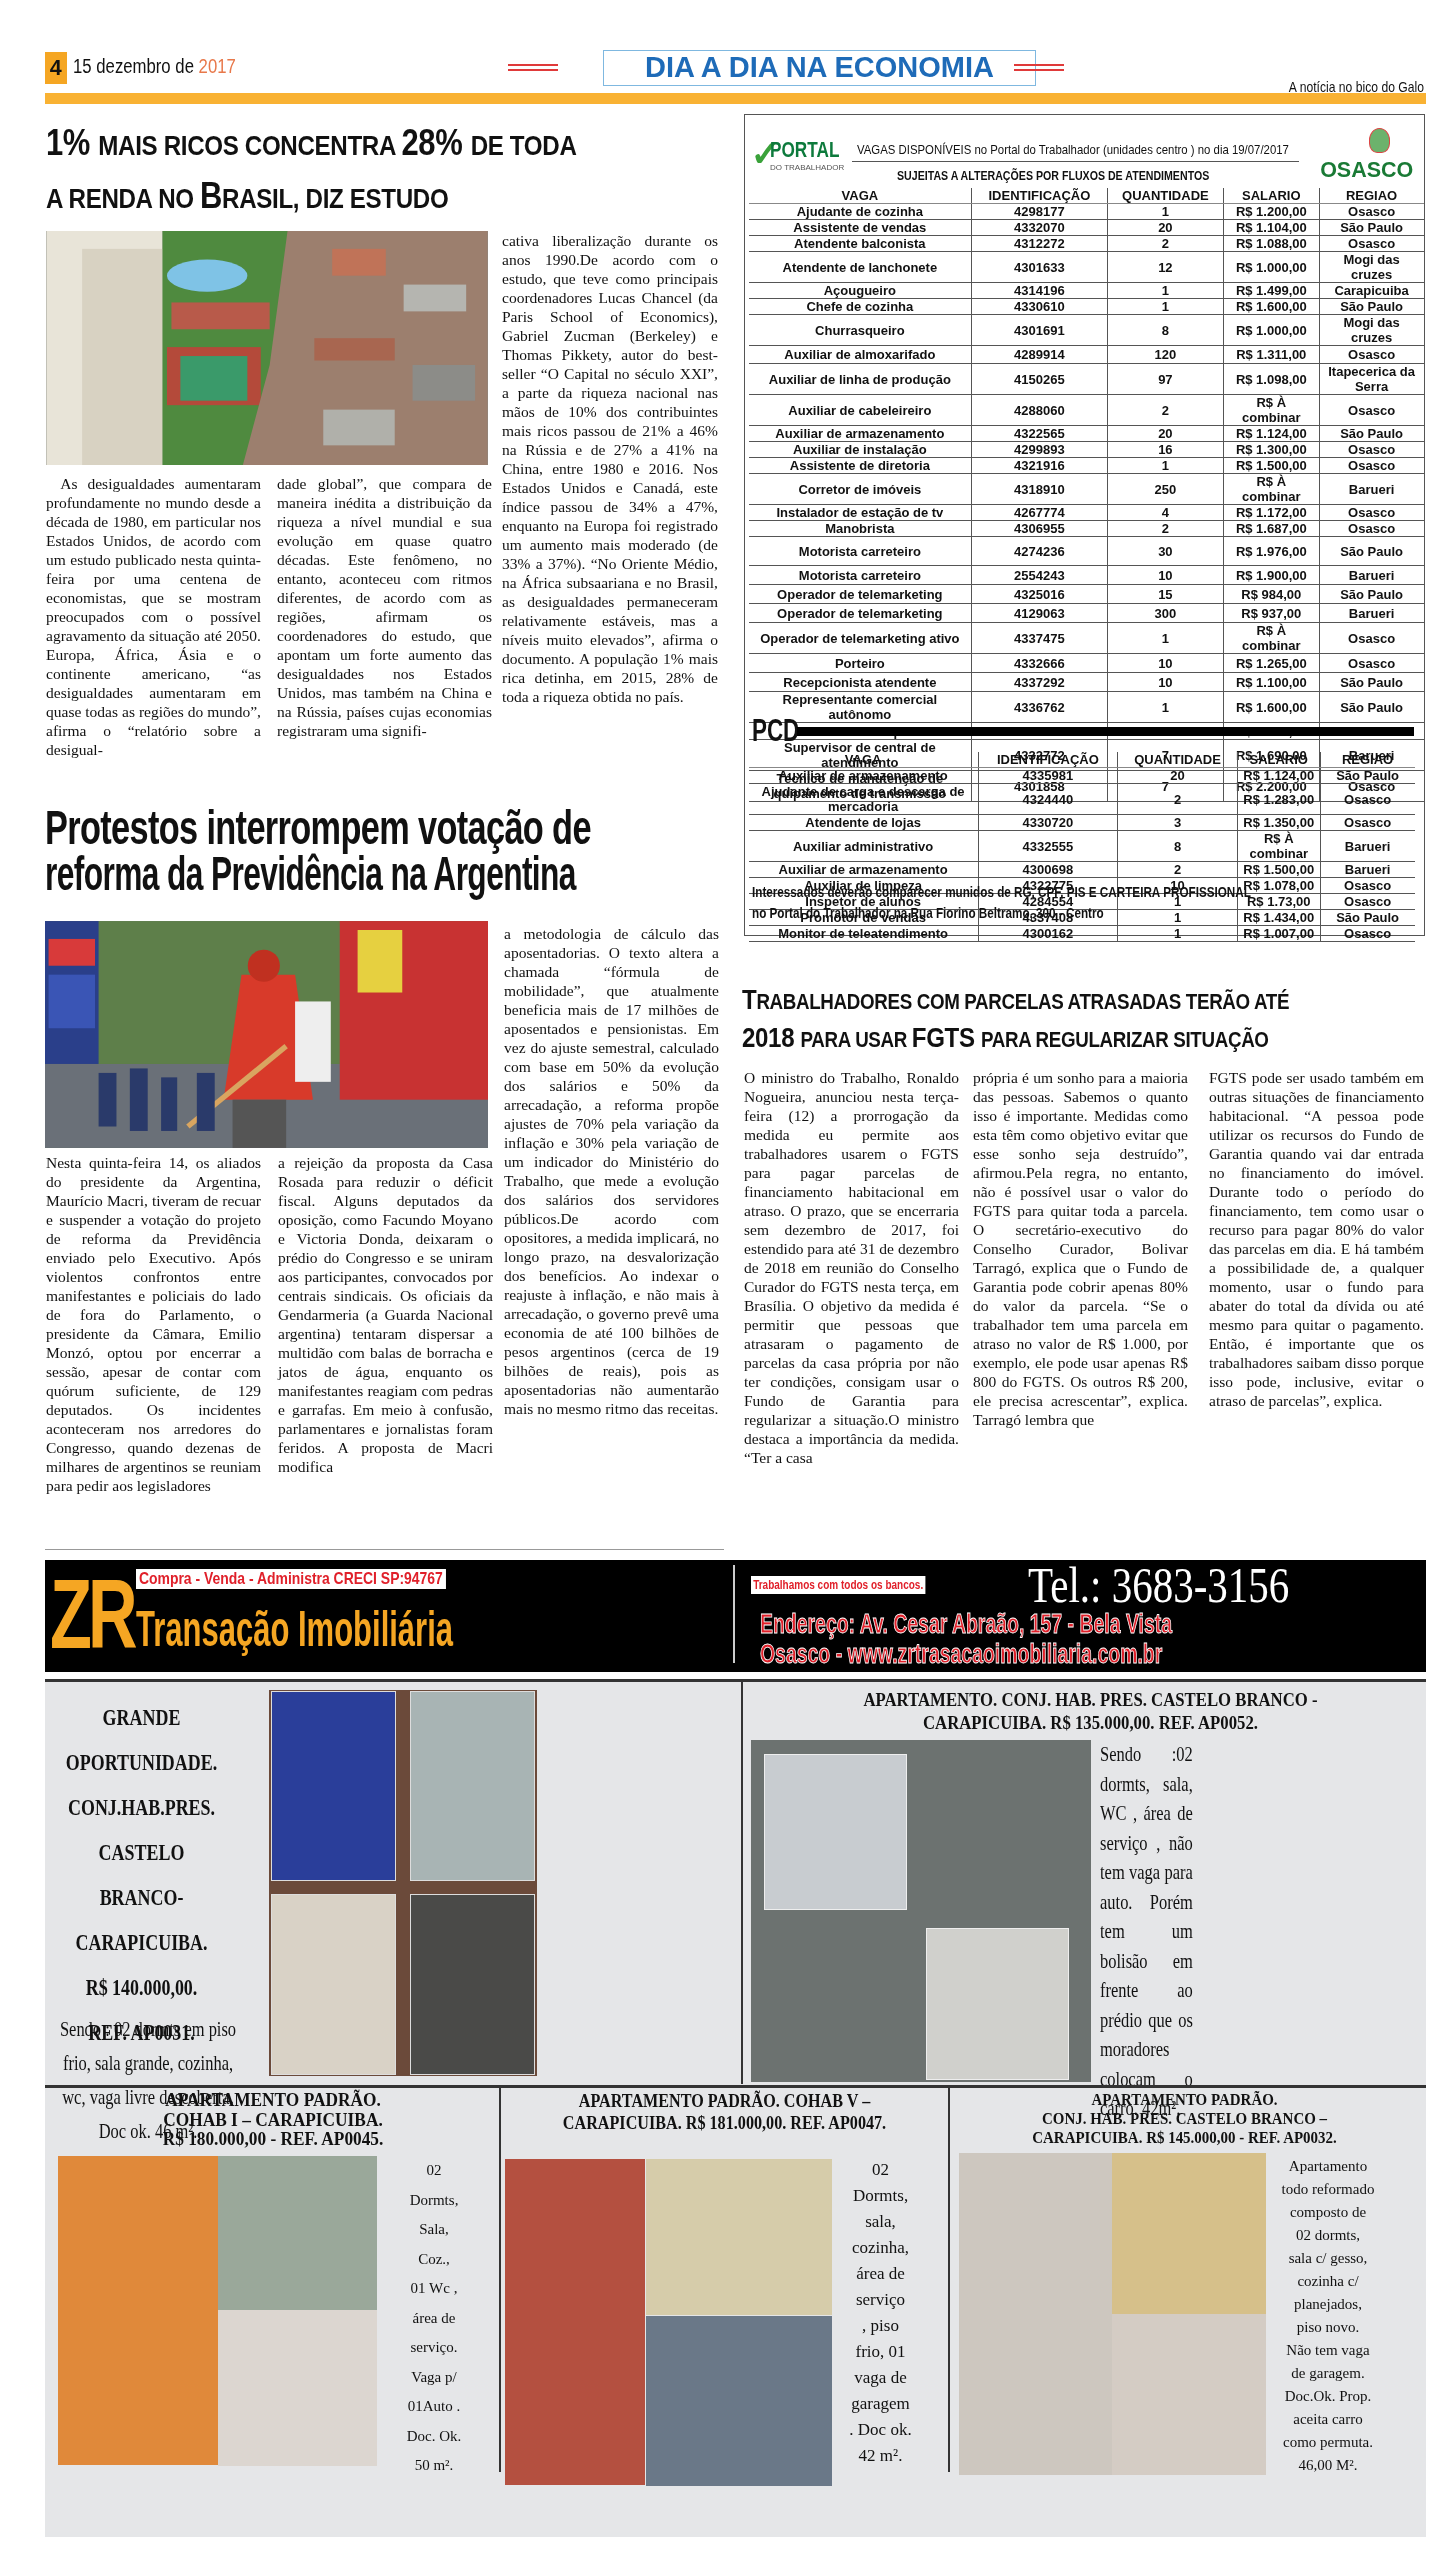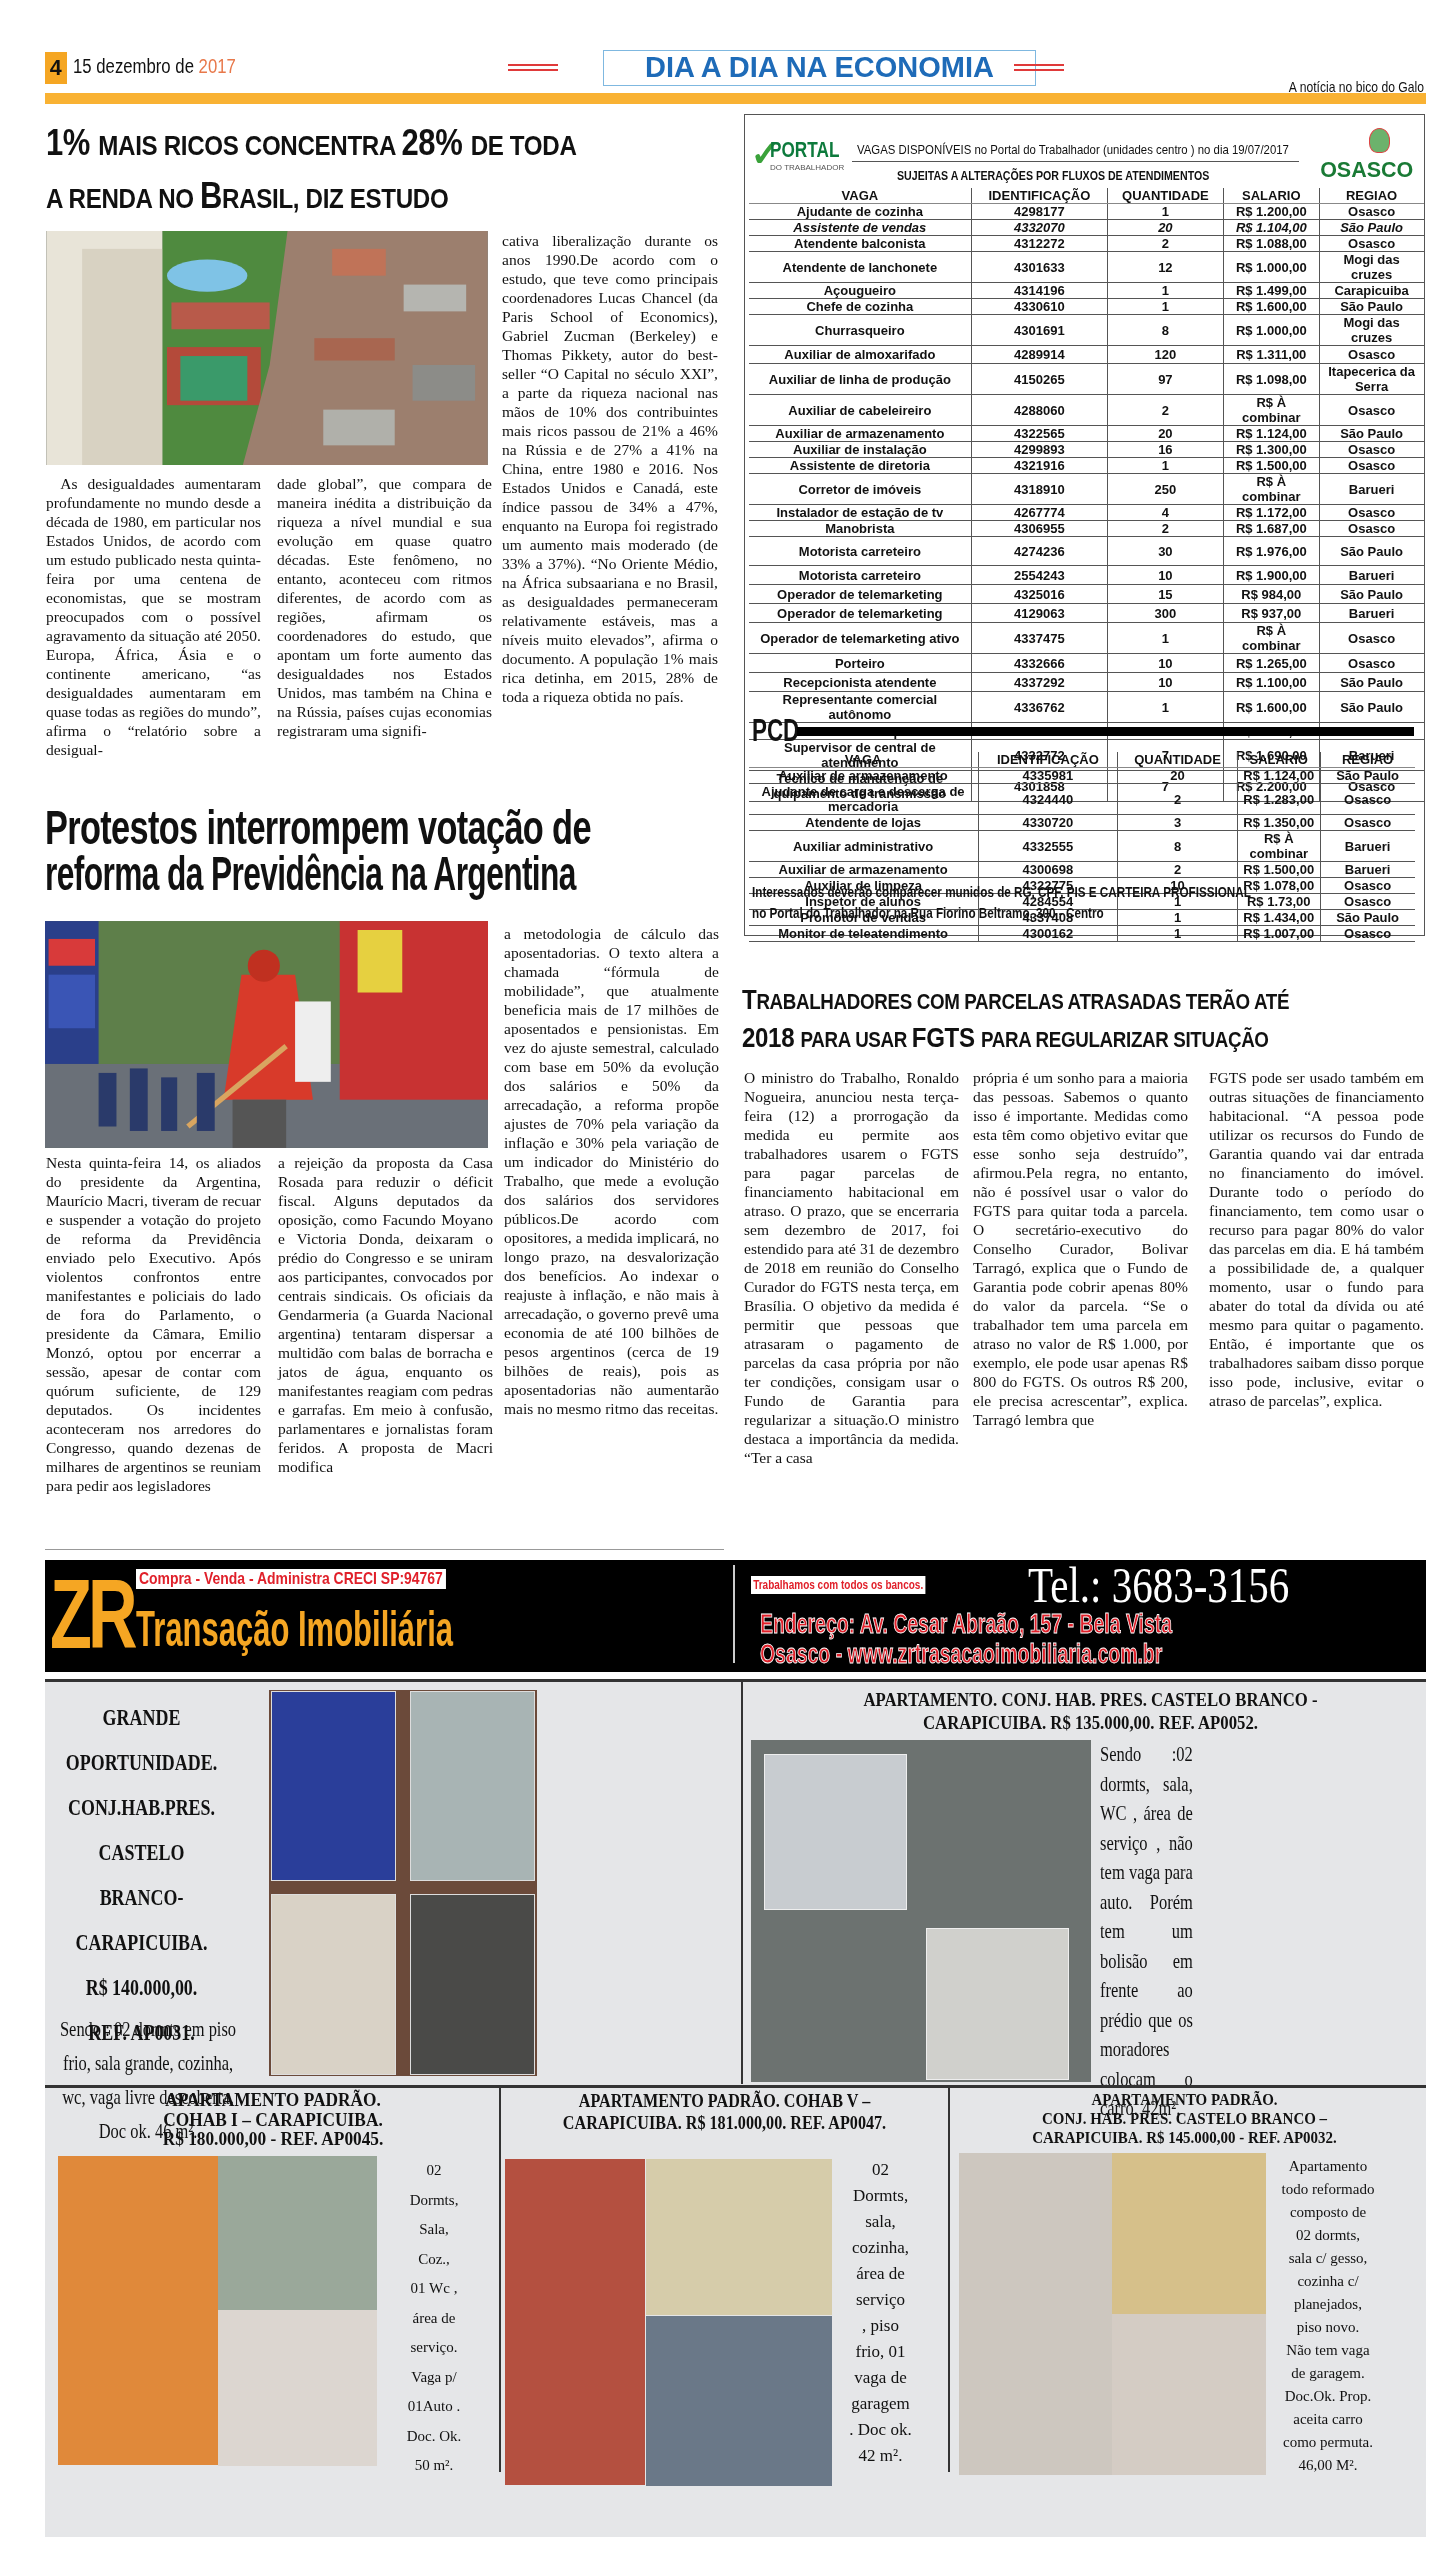--- a/index.html
+++ b/index.html
@@ -129,21 +129,21 @@
         </tr>
       </thead>
     <tbody id="jobs-body">
         <tr style="height: 14.7px;">
           <td>Ajudante de cozinha</td>
           <td>4298177</td>
           <td>1</td>
           <td>R$ 1.200,00</td>
           <td>Osasco</td>
         </tr>
-        <tr style="height: 14.7px; font-style: italic;">
+        <tr style="height: 14.7px;">
           <td>Assistente de vendas</td>
           <td>4332070</td>
           <td>20</td>
           <td>R$ 1.104,00</td>
           <td>São Paulo</td>
         </tr>
         <tr style="height: 14.7px;">
           <td>Atendente balconista</td>
           <td>4312272</td>
           <td>2</td>

